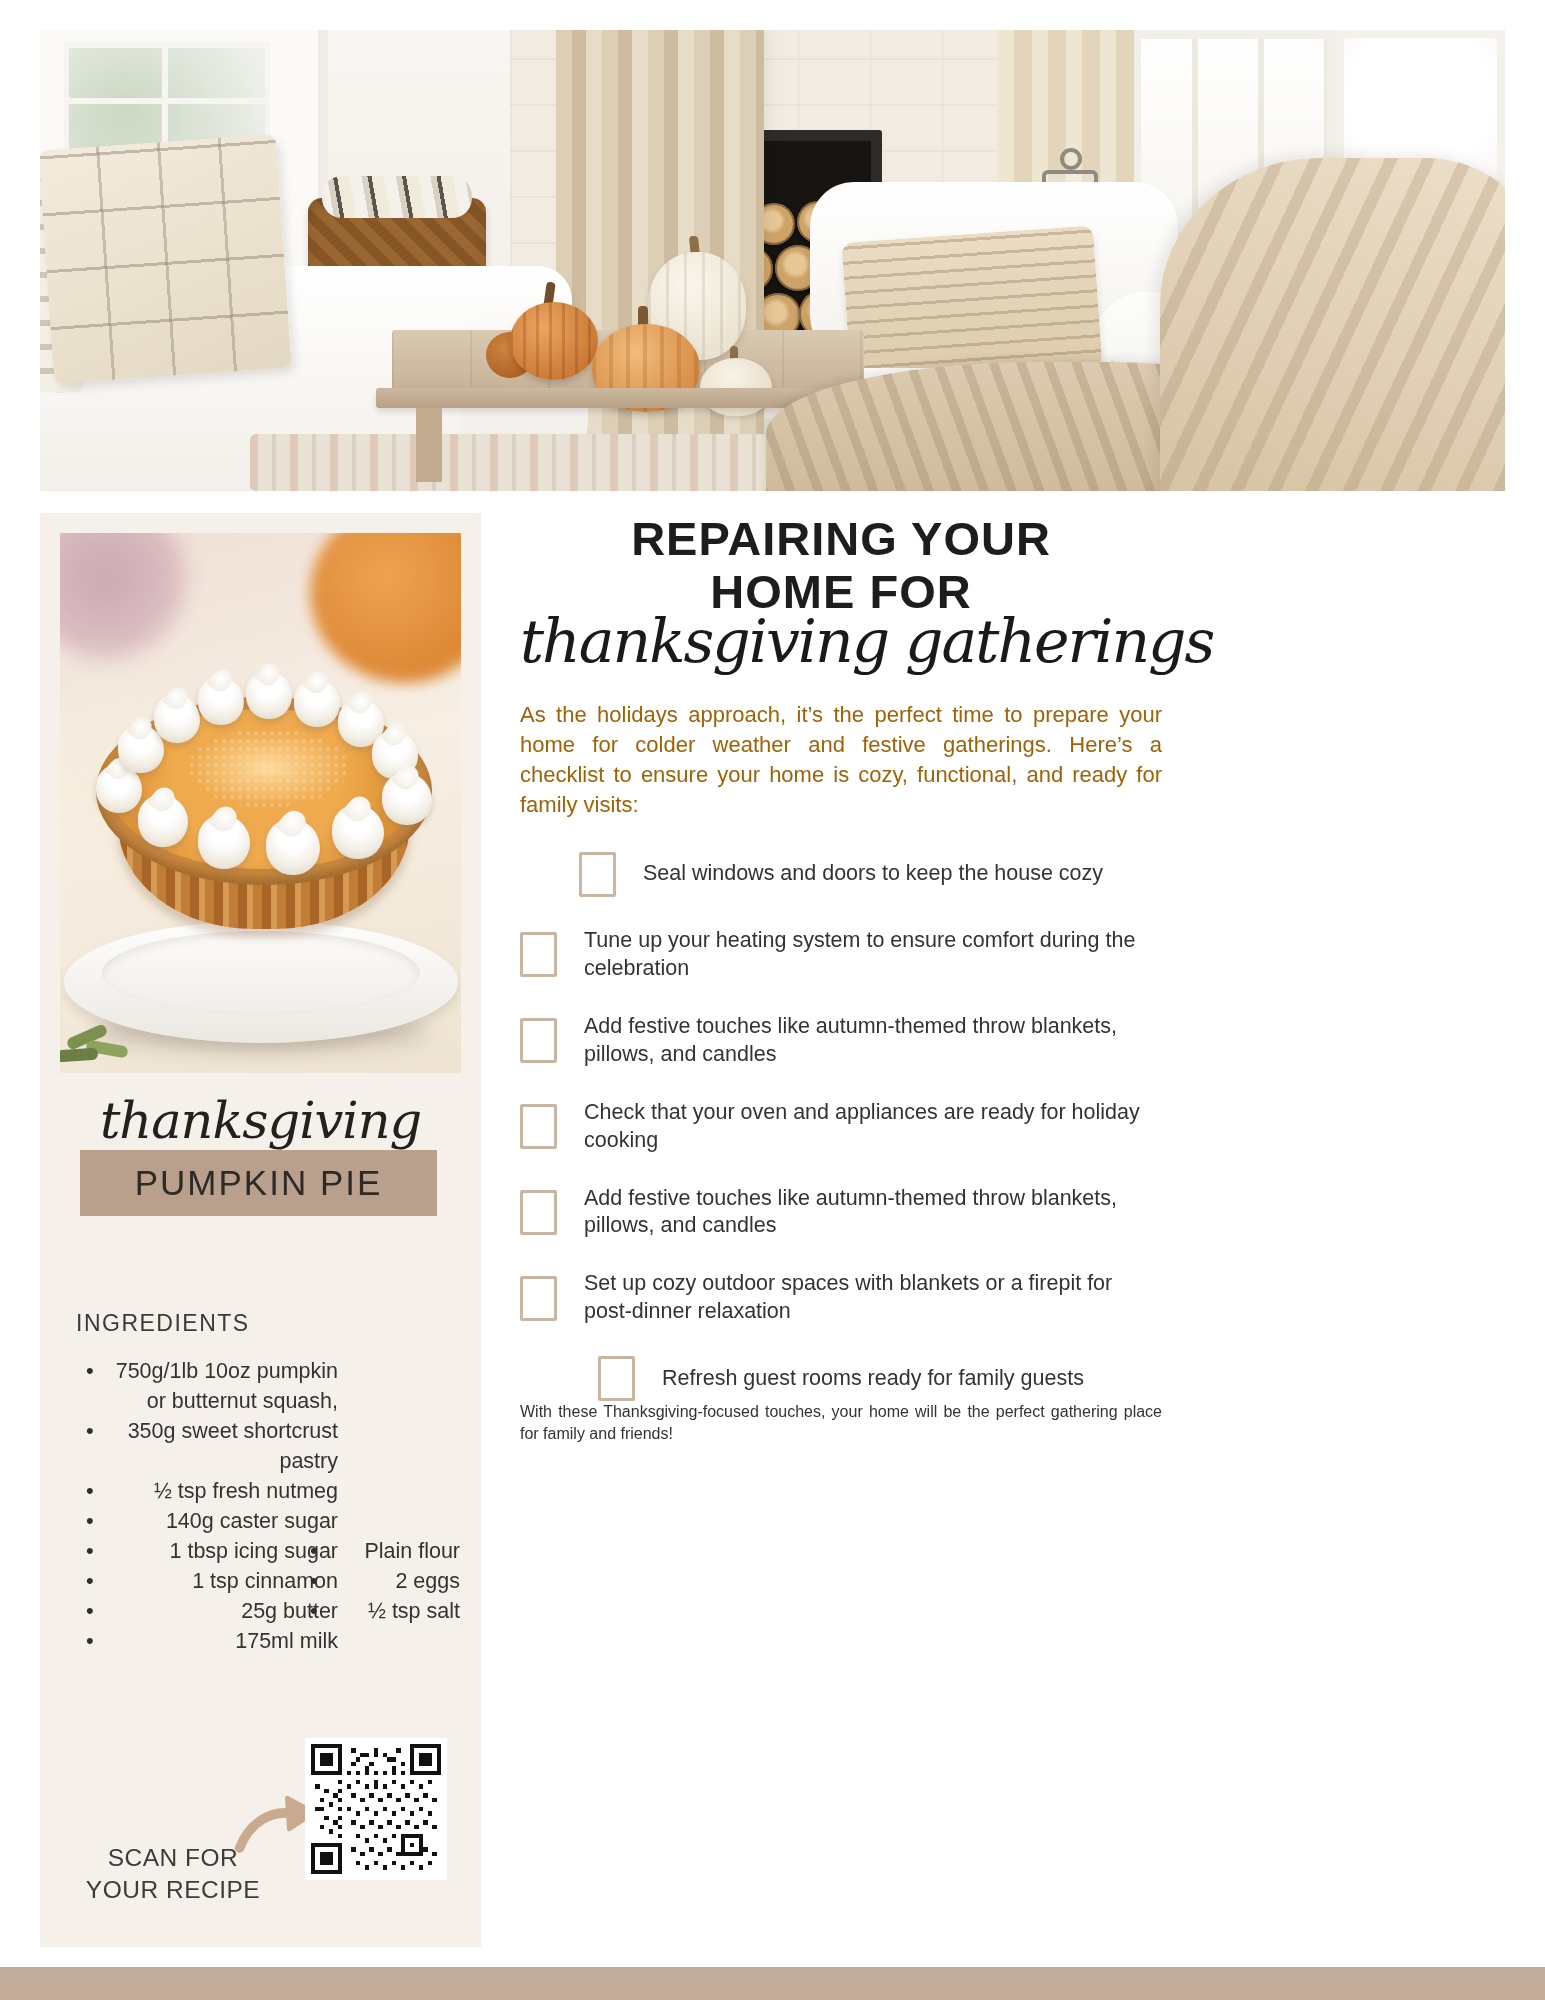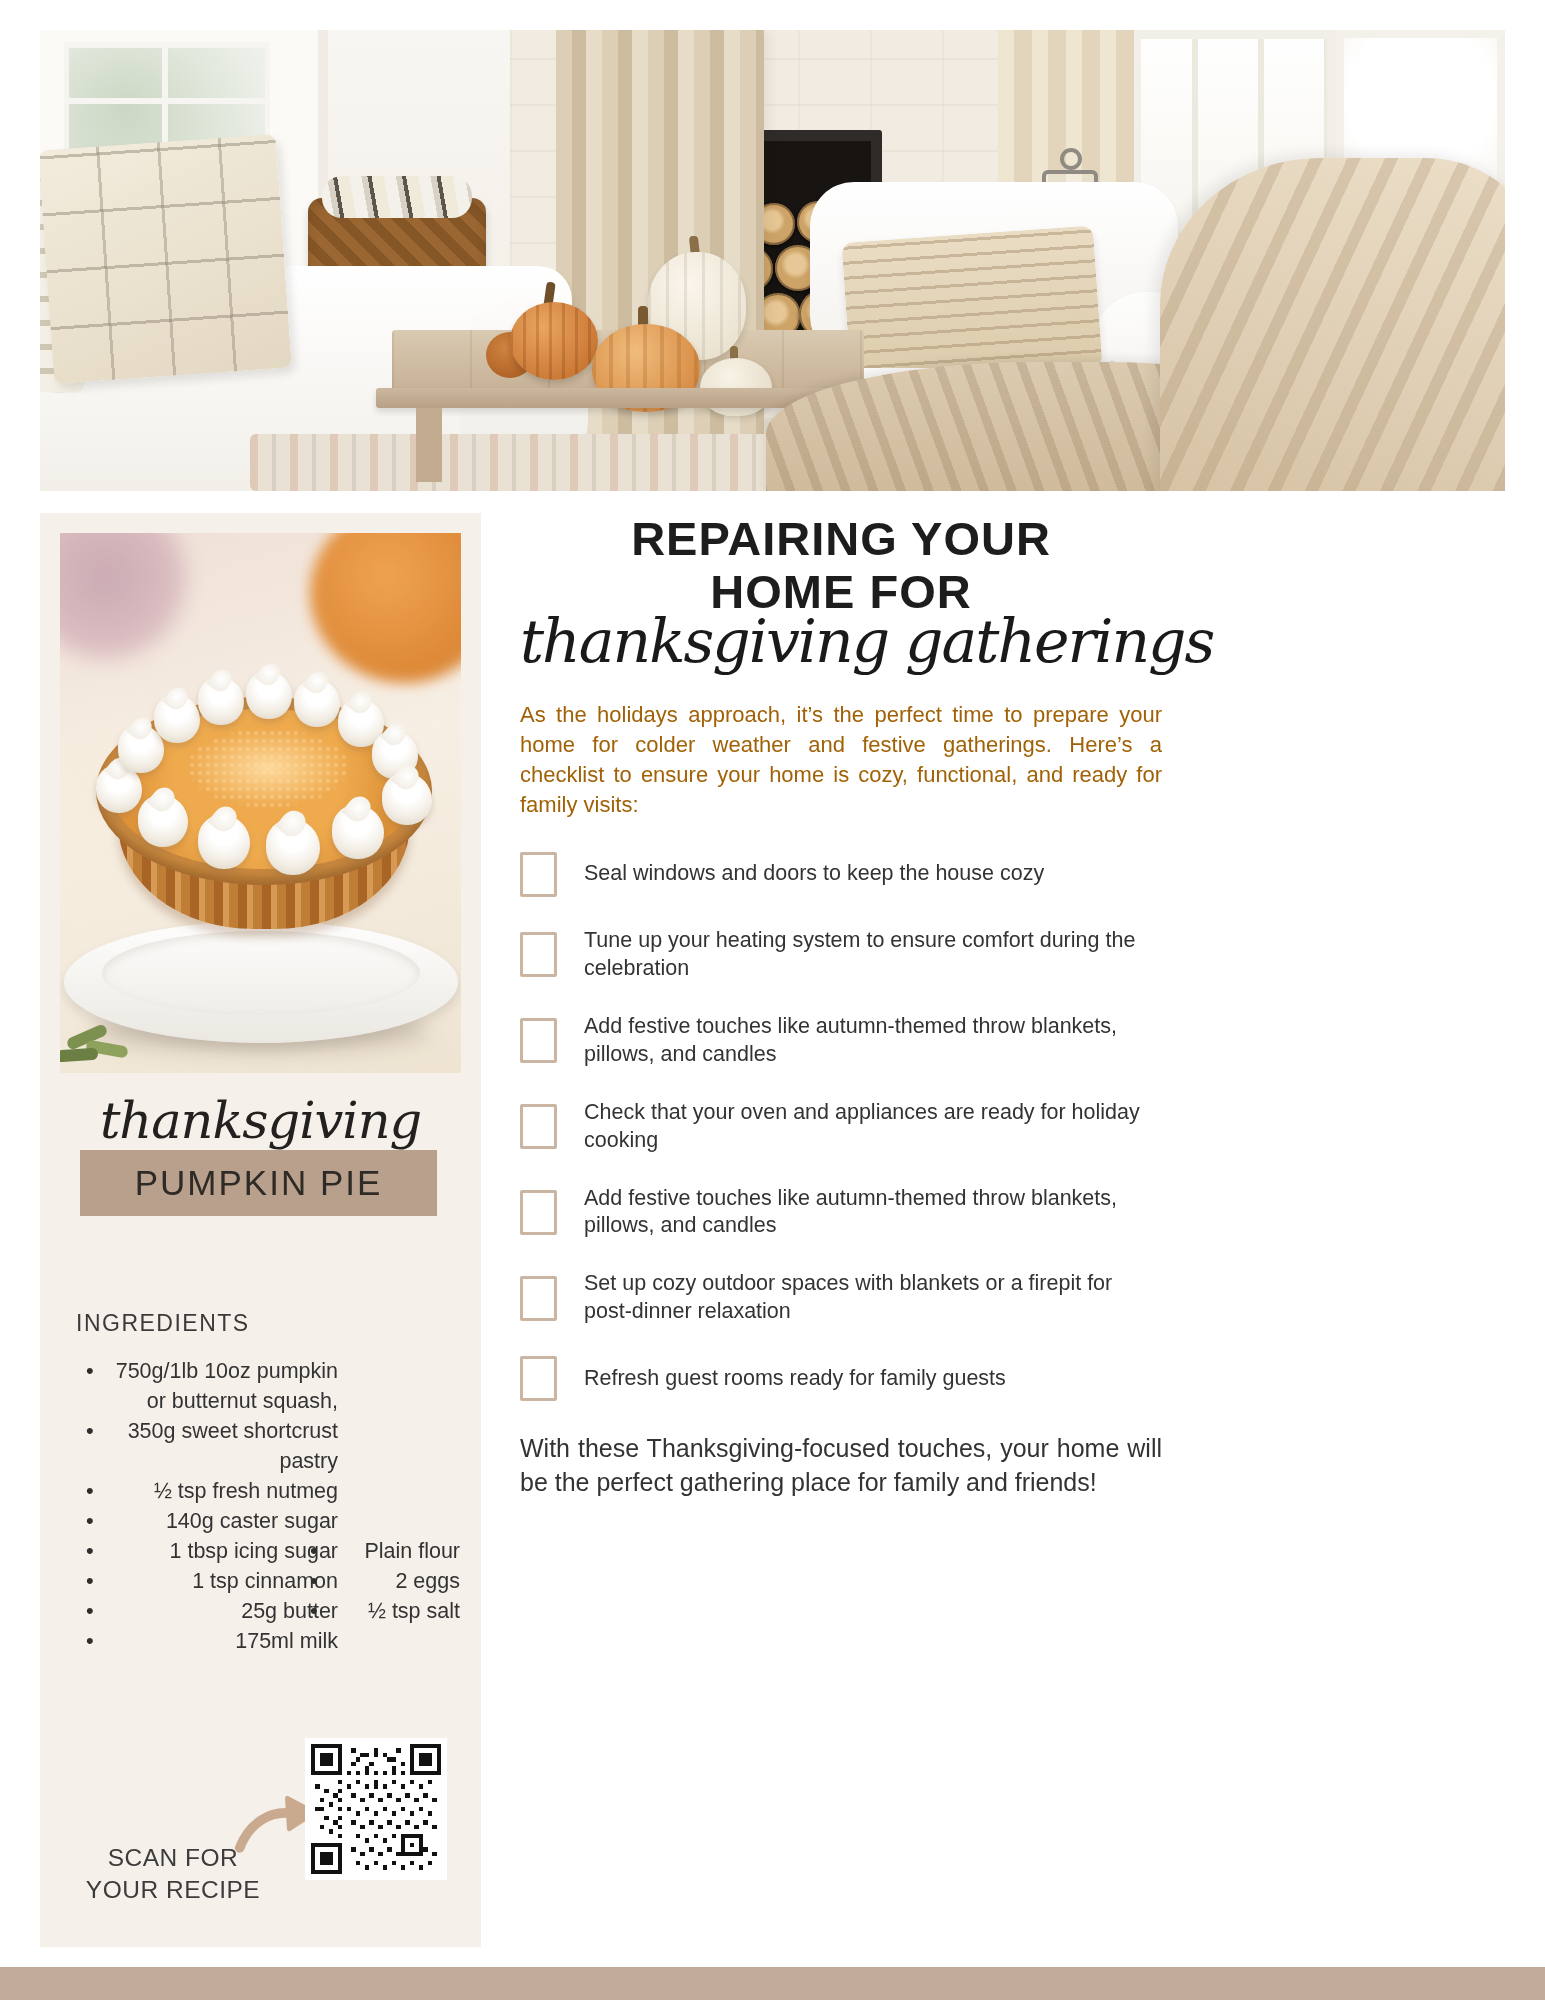--- a/index.html
+++ b/index.html
@@ -173,24 +173,24 @@
   .scan-arrow { position:absolute; left:192px; top:66px; width:86px; height:62px; }
 
   
   .content { position:absolute; left:520px; top:505px; width:642px; }
   .main-title { margin-top:8px; text-align:center; font-size:47px; line-height:1.12; font-weight:700;
       letter-spacing:1px; color:#1d1d1d; }
   .script-title { text-align:center; margin-top:-12px; font-family:"DejaVu Serif", serif; font-style:italic;
       font-size:60px; letter-spacing:-2px; color:#1a1a1a; white-space:nowrap; }
   .intro { margin-top:24px; font-size:22px; line-height:1.36; text-align:justify; color:#a16207; }
   .checklist { margin-top:32px; display:flex; flex-direction:column; gap:30px; }
-  .check-item { display:flex; align-items:center; gap:27px; }
+  .check-item { display:flex; align-items:center; gap:27px;justify-content:center; }
   .checkbox { flex:none; width:37px; height:45px; border:3px solid #c9b5a1; border-radius:2px; background:#ffffff; }
   .check-label { font-size:21.5px; line-height:1.3; color:#333; }
-  .closing { margin-top:30px; font-size:25px; line-height:1.36; text-align:justify; color:#333; }
+  .closing { font-size:16px; line-height:1.36; text-align:justify; color:#333; }
 
   .footer-bar { position:absolute; left:0; bottom:0; width:1545px; height:33px; background:#c3ab9a; }
 </style>
 </head>
 <body>
 
 <div class="page">
 
   <div class="hero">
     <div class="h-floor"></div>

